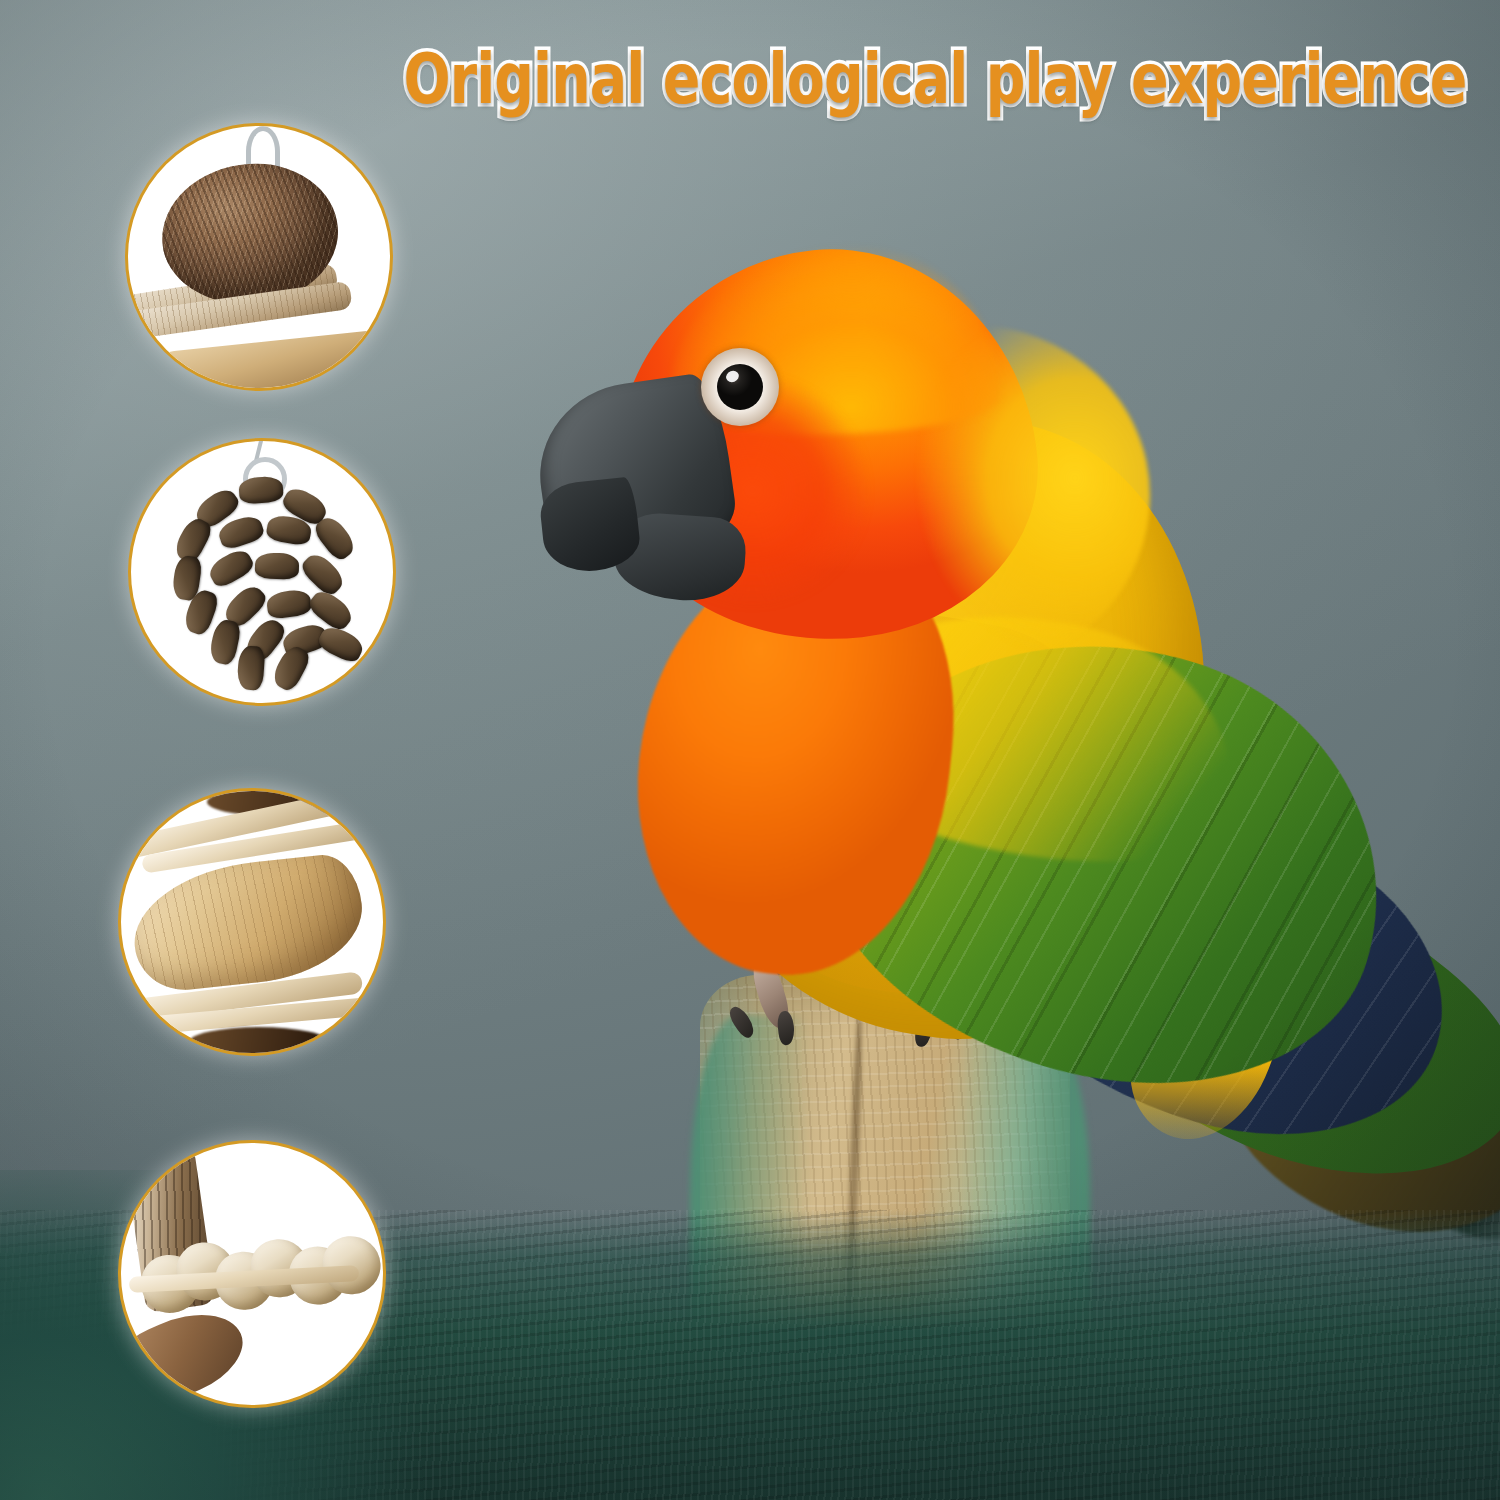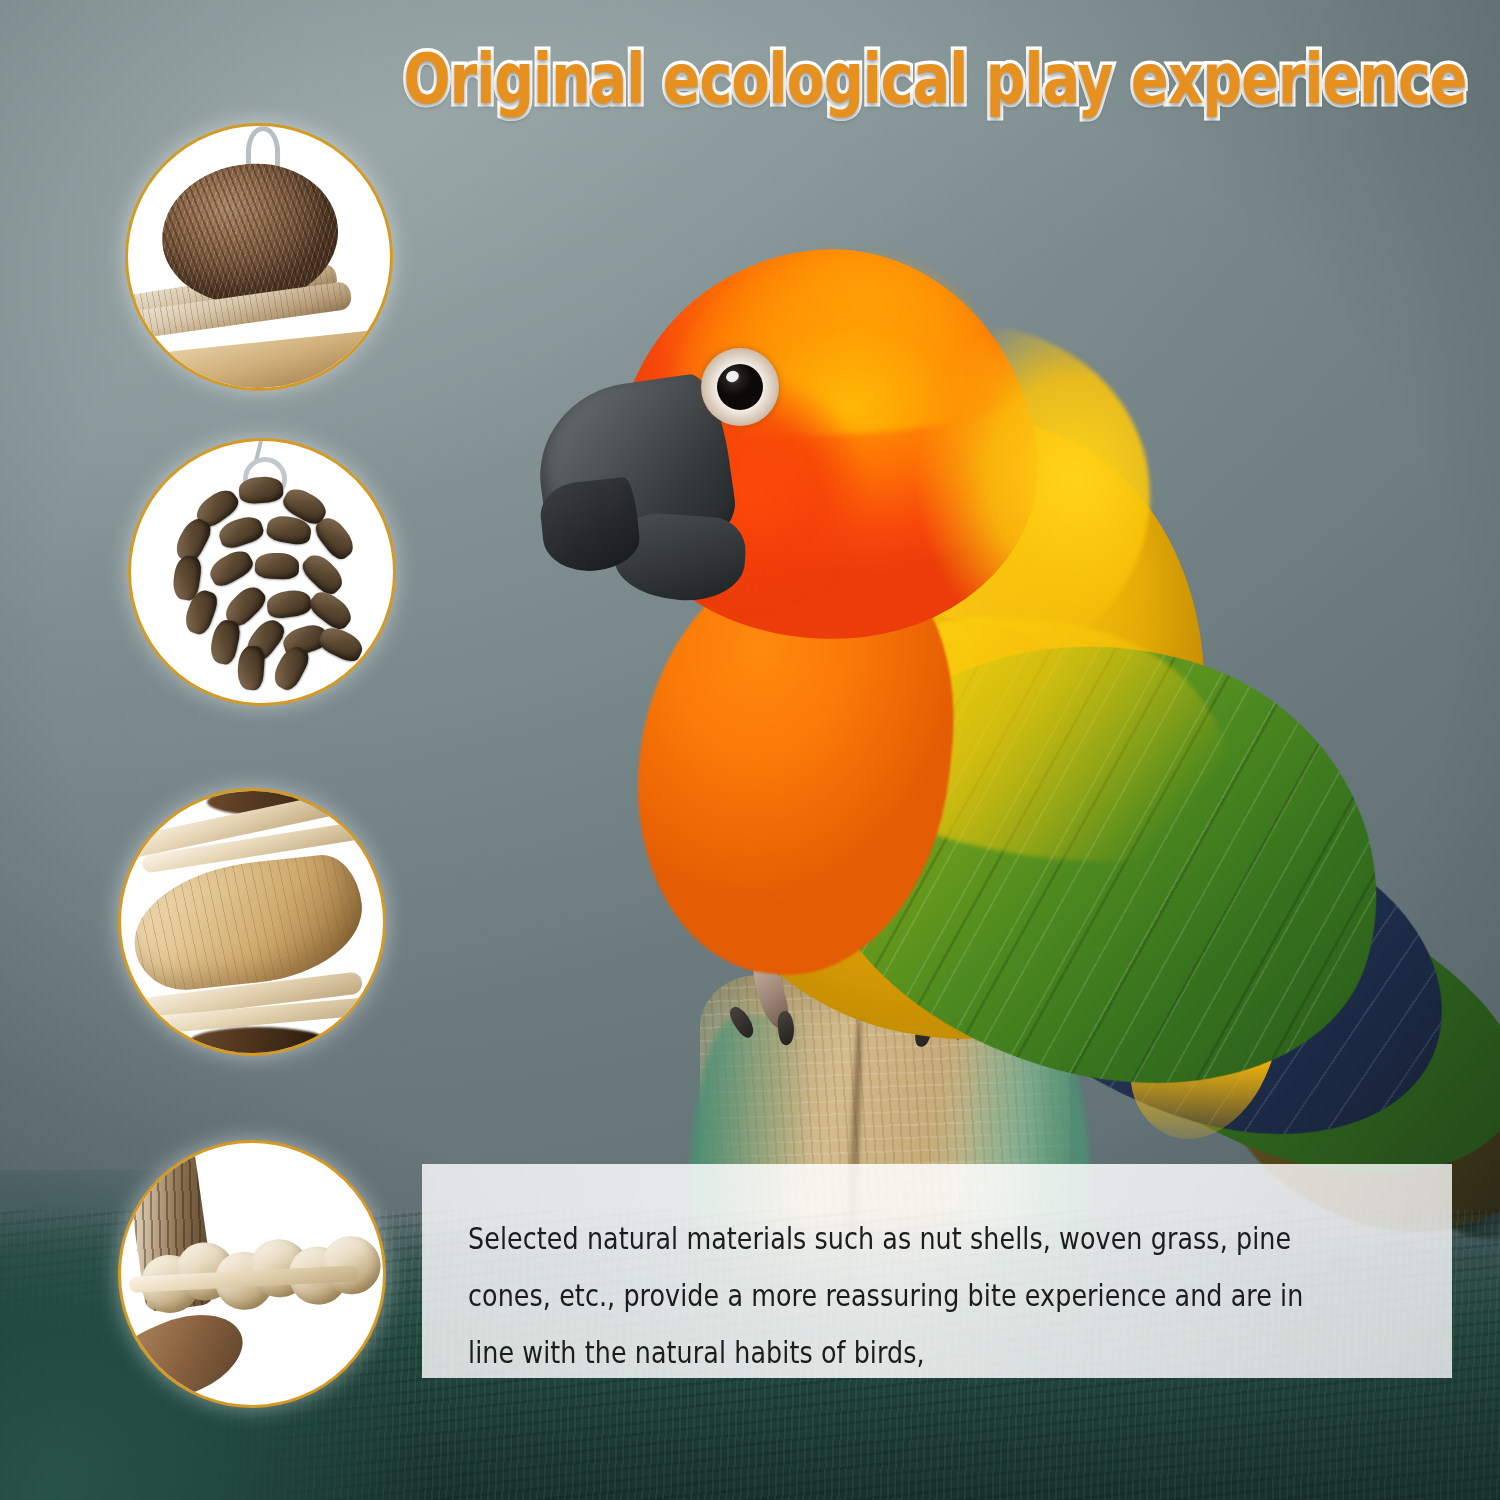--- a/index.html
+++ b/index.html
@@ -499,17 +499,14 @@
         <div class="braid-seg" style="left:36px;top:0px;"></div>
         <div class="braid-seg" style="left:74px;top:12px;"></div>
         <div class="braid-seg" style="left:110px;top:2px;"></div>
         <div class="braid-seg" style="left:148px;top:12px;"></div>
         <div class="braid-seg" style="left:182px;top:4px;"></div>
       </div>
       <div class="grass-strand" style="left:8px;top:128px;width:230px;height:16px;transform:rotate(-3deg);"></div>
     </div>
   </div>
 
-  <div class="panel">
-    <p>Selected natural materials such as nut shells, woven grass, pine cones, etc., provide a more reassuring bite experience and are in line with the natural habits of birds,</p>
-  </div>
 
 </div>
 
 </body></html>

